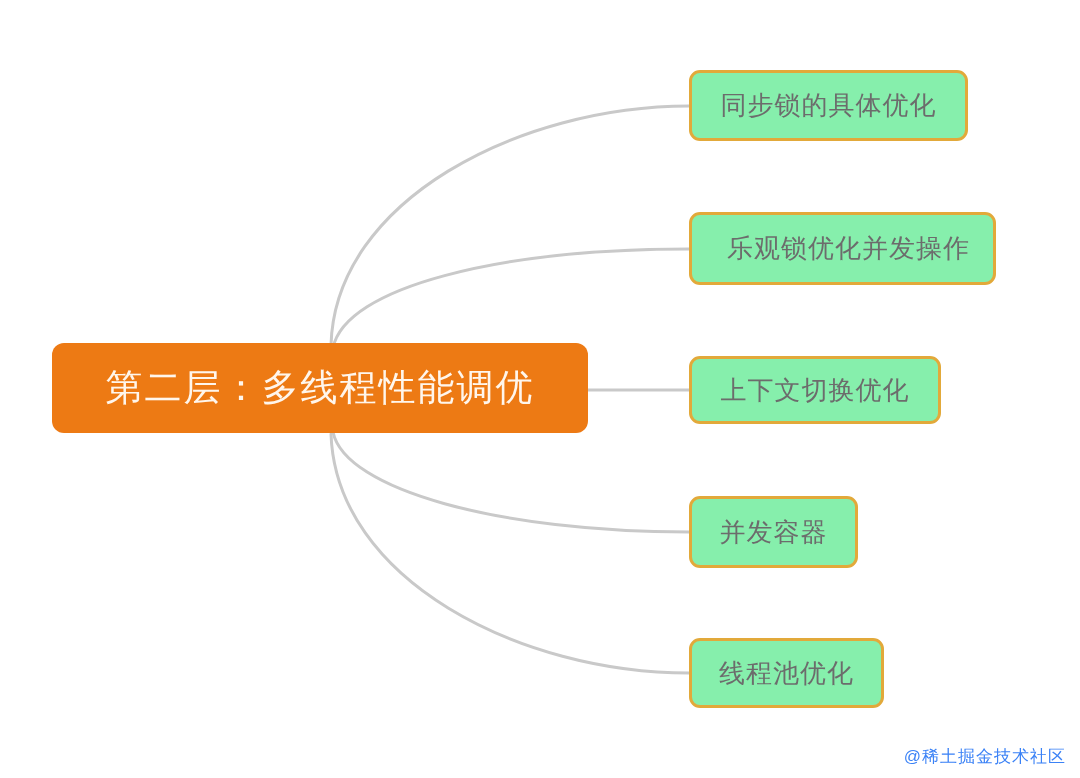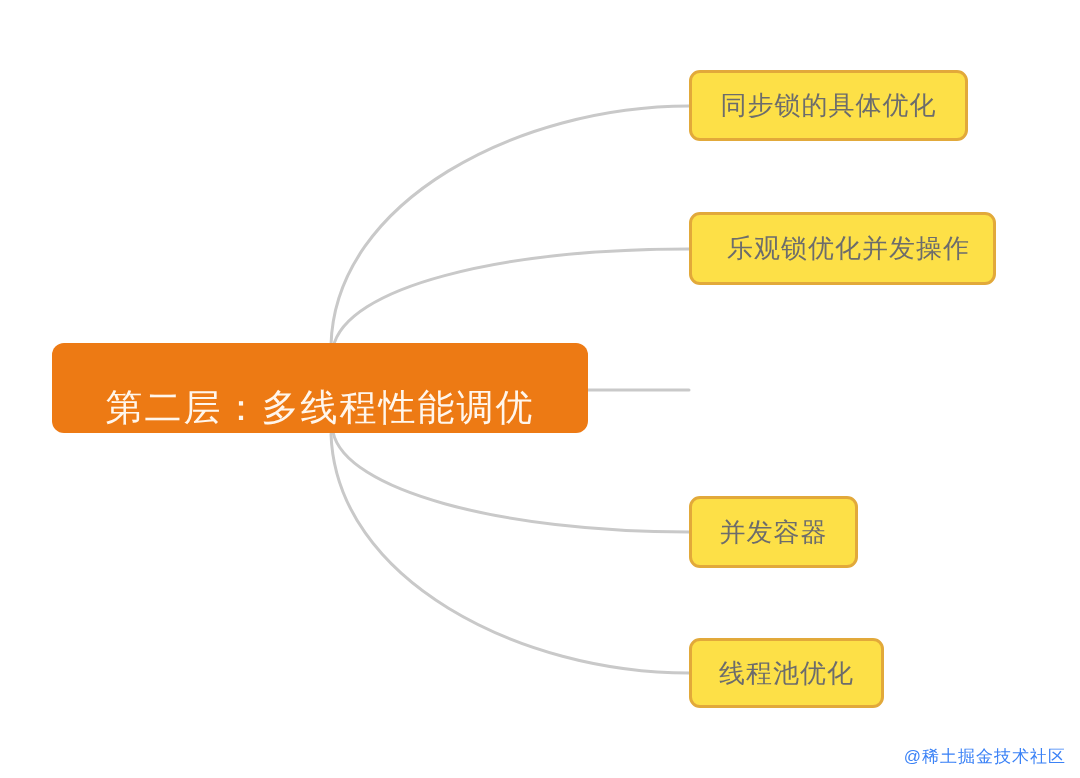--- a/index.html
+++ b/index.html
@@ -36,24 +36,23 @@
     top: 343px;
     width: 536px;
     height: 90px;
     background: #ED7A14;
     border-radius: 12px;
     color: #FFF6EC;
     font-size: 37px;
     letter-spacing: 2px;
     font-weight: 400;
     z-index: 3;
-    align-items: flex-end;
   }
   .child-node {
-    background: #fde047;
+    background: #86efac;
     border: 3px solid #E2A93A;
     border-radius: 11px;
     color: #6C6C6C;
     font-size: 26px;
     letter-spacing: 1px;
     z-index: 2;
   }
   .child-1 { left: 689px; top: 70px;  width: 279px; height: 71px; }
   .child-2 { left: 689px; top: 212px; width: 307px; height: 73px; padding-left: 12px; }
   .child-3 { left: 689px; top: 356px; width: 252px; height: 68px; }
@@ -90,20 +89,23 @@
   </div>
 
   <div class="node child-node child-1">
     <span>同步锁的具体优化</span>
   </div>
 
   <div class="node child-node child-2">
     <span>乐观锁优化并发操作</span>
   </div>
 
+  <div class="node child-node child-3">
+    <span>上下文切换优化</span>
+  </div>
 
   <div class="node child-node child-4">
     <span>并发容器</span>
   </div>
 
   <div class="node child-node child-5">
     <span>线程池优化</span>
   </div>
 
   <div class="watermark">@稀土掘金技术社区</div>

